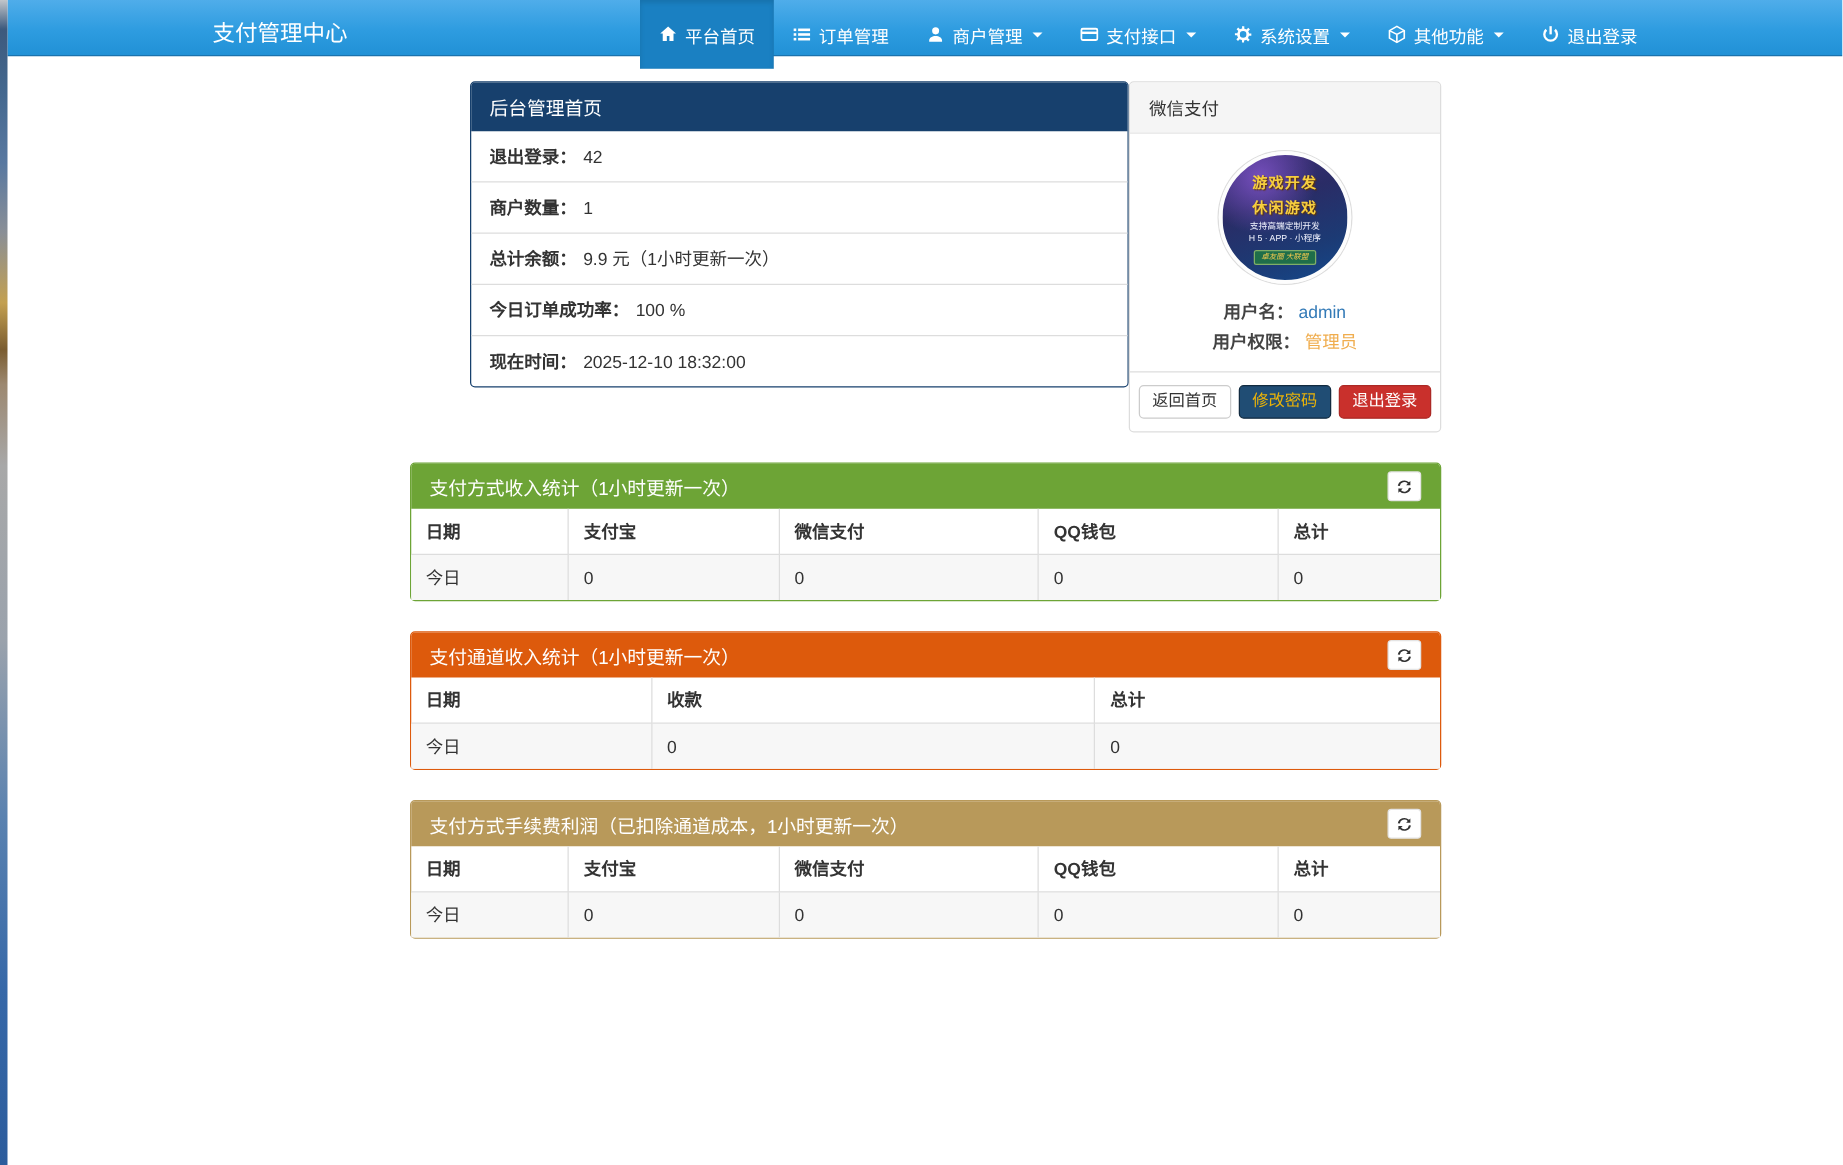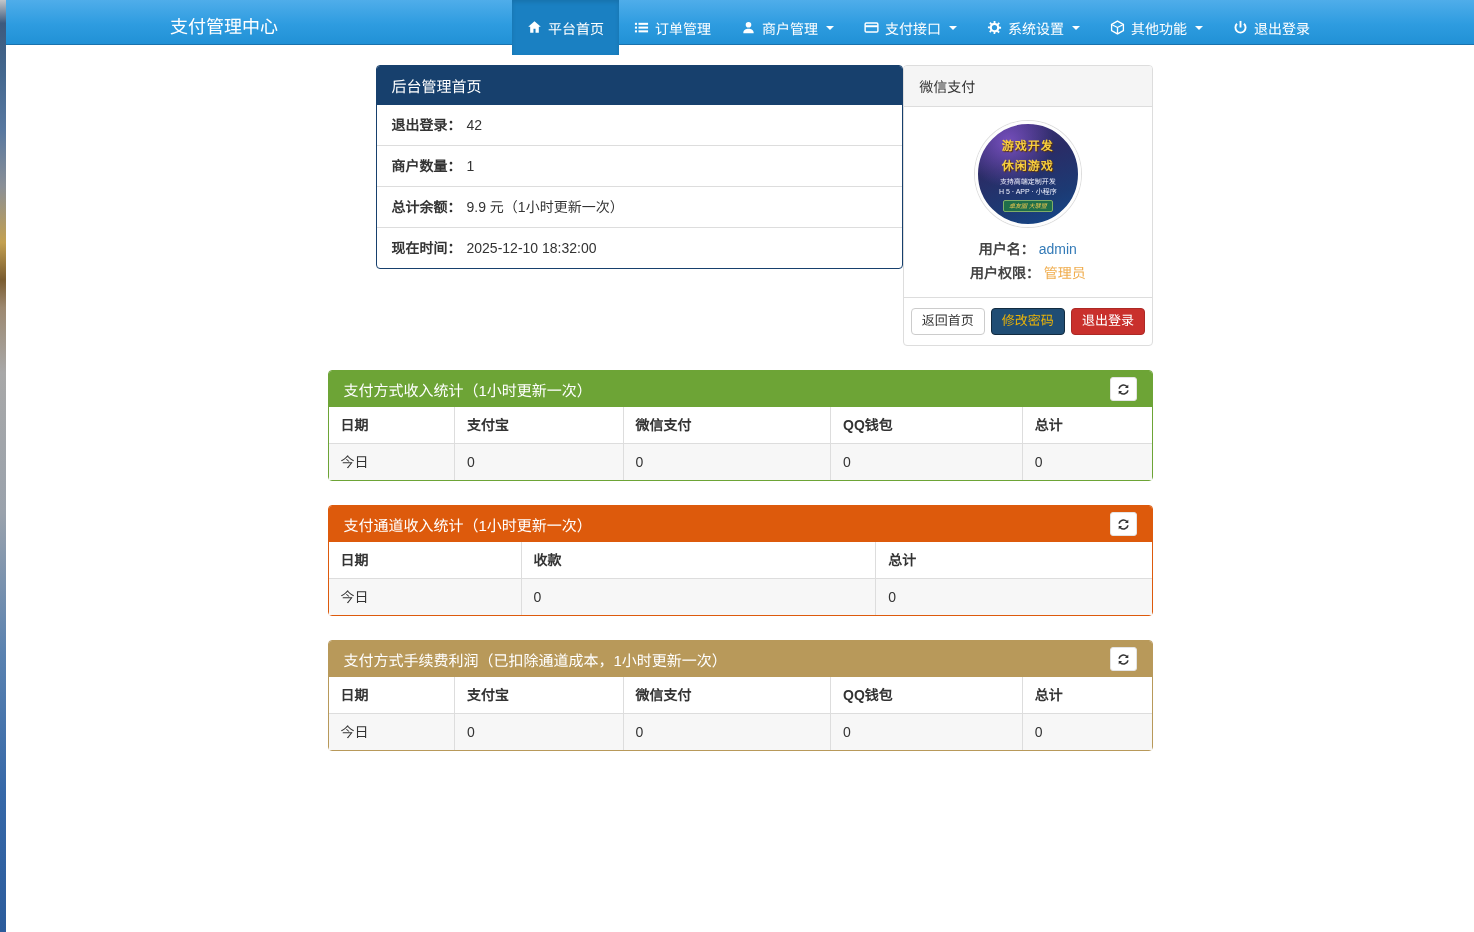--- a/index.html
+++ b/index.html
@@ -217,20 +217,23 @@
     <section class="panel home-panel" style="--accent: #17406d;">
       <header class="home-head">后台管理首页</header>
       <div class="home-row">
         <span class="lbl">退出登录：</span><span class="val">42</span>
       </div>
       <div class="home-row">
         <span class="lbl">商户数量：</span><span class="val">1</span>
       </div>
       <div class="home-row">
         <span class="lbl">总计余额：</span><span class="val">9.9 元（1小时更新一次）</span>
+      </div>
+      <div class="home-row">
+        <span class="lbl">今日订单成功率：</span><span class="val">100 %</span>
       </div>
       <div class="home-row">
         <span class="lbl">现在时间：</span><span class="val">2025-12-10 18:32:00</span>
       </div>
     </section>
 
     <section class="panel admin-panel">
       <header class="admin-head">微信支付</header>
       <div class="admin-body">
         <div class="avatar">

